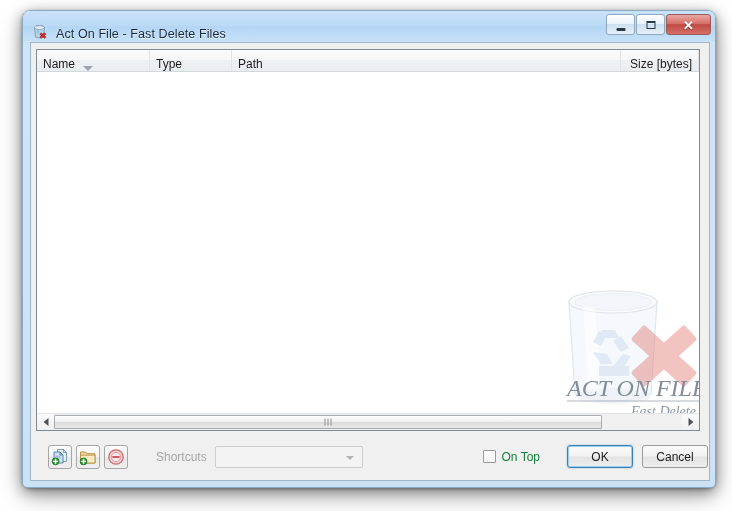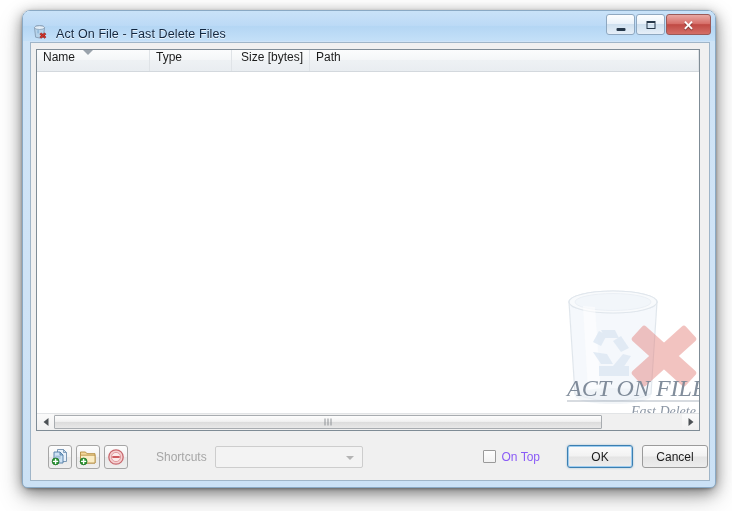--- a/index.html
+++ b/index.html
@@ -183,21 +183,21 @@
     display: flex;
     height: 22px;
     box-sizing: border-box;
     background: linear-gradient(to bottom, #fbfcfd 0%, #f4f6f8 48%, #eef1f4 49%, #e9edf1 100%);
     border-bottom: 1px solid #d3d8dd;
   }
   .col-head {
     position: relative;
     box-sizing: border-box;
     display: flex;
-    align-items: flex-start;
+    align-items: flex-end;
     font-size: 12px;
     color: #1c1c1c;
     padding: 0 6px;
     border-right: 1px solid #dfe3e7;
     cursor: default;
     white-space: nowrap;
   }
   .col-head .sortarrow {
     margin-left: 8px;
     width: 0; height: 0;
@@ -356,21 +356,21 @@
     height: 13px;
     box-sizing: border-box;
     border: 1px solid #9a9a9a;
     background: linear-gradient(to bottom, #fefefe, #f2f2f2);
     border-radius: 1px;
     margin-right: 6px;
     flex: 0 0 auto;
   }
   #ontop-label {
     font-size: 12px;
-    color: #8b5cf6;
+    color: #15803d;
     white-space: nowrap;
   }
 
   .dlg-btn {
     width: 66px;
     height: 23px;
     box-sizing: border-box;
     border: 1px solid #9b9b9b;
     border-radius: 3px;
     background: linear-gradient(to bottom, #fbfbfb 0%, #f2f2f2 48%, #e4e4e4 52%, #ededed 100%);
@@ -433,25 +433,25 @@
       <div id="listview">
 
         <div id="header-row">
           <div class="col-head" style="width:113px;">
             <span>Name</span>
             <span class="sortarrow"></span>
           </div>
           <div class="col-head" style="width:82px;">
             <span>Type</span>
           </div>
+          <div class="col-head last">
+            <span>Path</span>
+          </div>
           <div class="col-head num" style="width:78px;">
             <span>Size [bytes]</span>
-          </div>
-          <div class="col-head last">
-            <span>Path</span>
           </div>
         </div>
 
         <div id="list-body">
 
           <div id="watermark">
             <svg width="160" height="135" viewBox="0 0 160 135">
 
               <g opacity="0.5">
                 <ellipse cx="70" cy="18" rx="44" ry="11" fill="#e9eef4" stroke="#c3cfdb" stroke-width="1.2"></ellipse>

